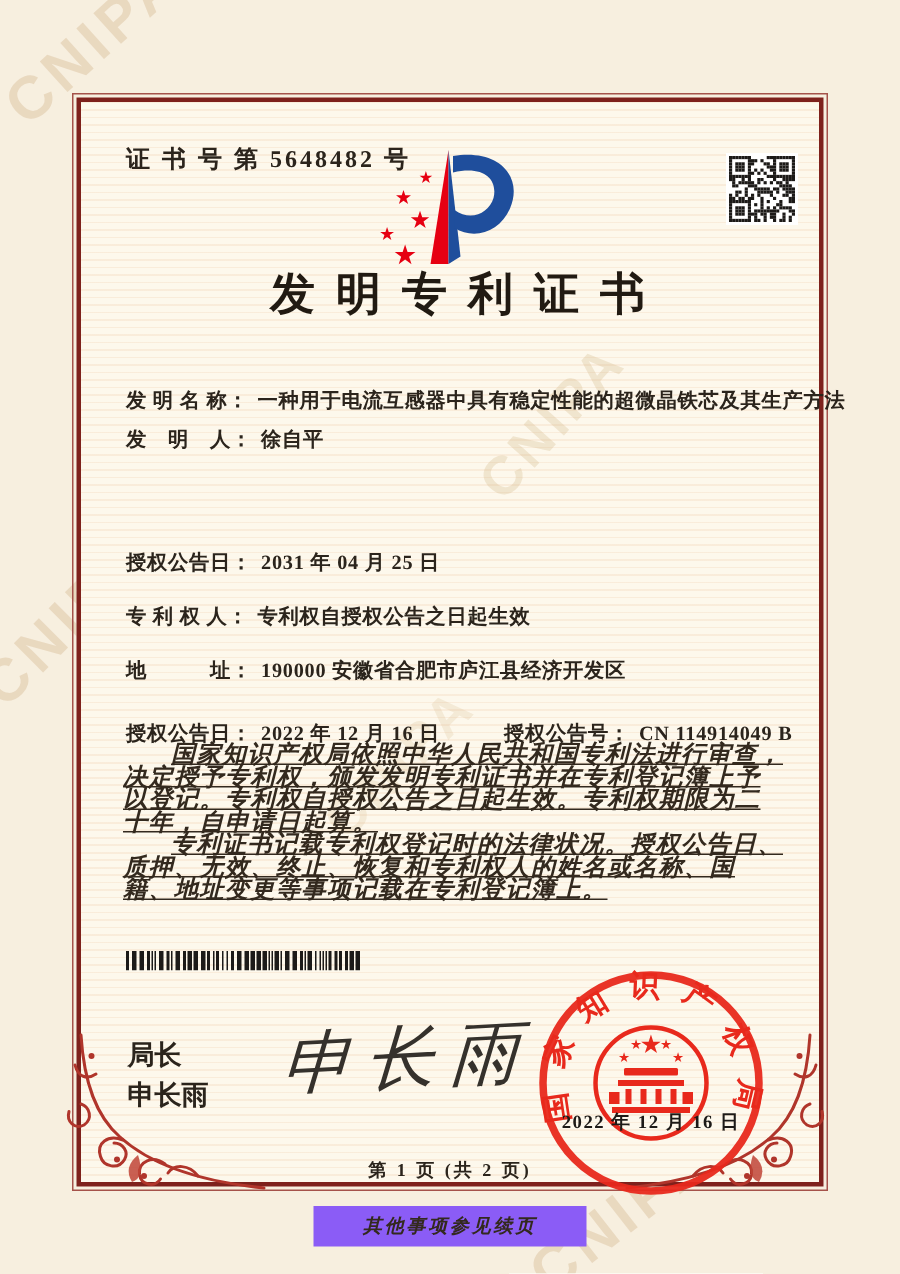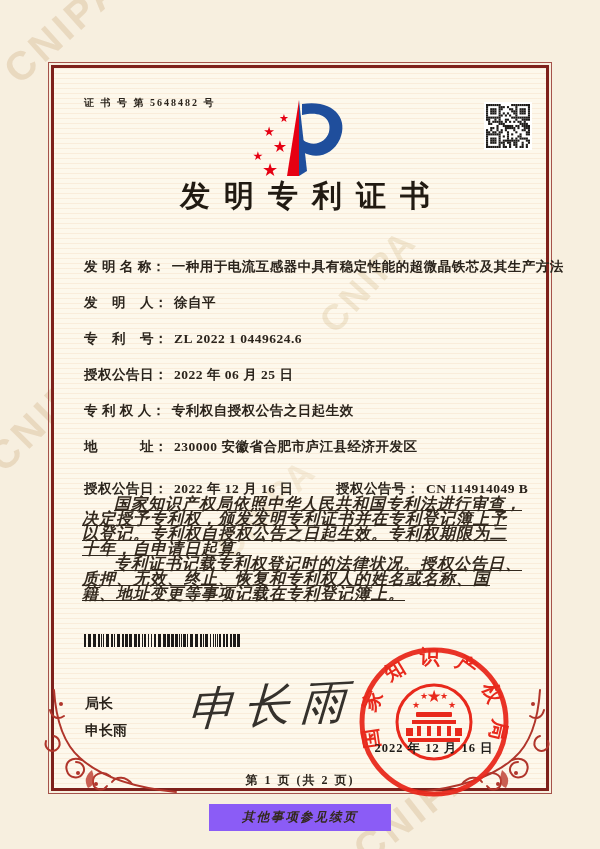--- a/index.html
+++ b/index.html
@@ -18,39 +18,39 @@
     position:absolute; left:48px; top:62px; width:504px; height:732px;
     border:1px solid #a5524a; padding:2px; background:transparent;
   }
   .frame-inner {
     position:relative; width:100%; height:100%;
     border:3px solid #7e211c;
     background:
       repeating-linear-gradient(180deg, rgba(224,150,90,0.12) 0px, rgba(224,150,90,0.12) 1px, transparent 1px, transparent 5px),
       #fdf8ec;
   }
-  .cert-no { position:absolute; left:30px; top:28px; font-size:10px; font-weight:600; letter-spacing:2px; }
+  .cert-no { position:absolute; left:30px; top:28px; font-size:16px; font-weight:600; letter-spacing:2px; }
   .logo { position:absolute; left:182px; top:28px; }
   .qr { position:absolute; left:430px; top:34px; }
   .title {
     position:absolute; left:0; right:0; top:108px; text-align:center;
     font-size:30px; font-weight:bold; letter-spacing:14px; padding-left:24px; color:#211a12;
   }
   .field { position:absolute; left:30px; right:22px; font-size:13.5px; font-weight:600; letter-spacing:0.5px; white-space:nowrap; }
   .flabel { margin-right:6px; }
   .fpair2 { position:absolute; left:252px; top:0; }
   .bodytext {
     position:absolute; left:28px; right:24px; top:428px;
     font-size:16px; font-style:italic; font-weight:600; line-height:15px;
     letter-spacing:1px; color:#33291e;text-decoration:underline;
   }
   .bodytext p { text-indent:2em; }
   .barcode { position:absolute; left:30px; top:566px; }
   .director { position:absolute; left:31px; top:622px; font-family:"Liberation Sans","DejaVu Sans",sans-serif;
-    font-size:14px; font-weight:bold; line-height:27px; color:#2b241c; }
+    font-size:18px; font-weight:bold; line-height:27px; color:#2b241c; }
   .signature {
     position:absolute; left:118px; top:596px; width:200px; height:84px;
     font-size:46px; font-weight:500; color:#35312c; font-style:italic;
     transform:rotate(-3deg) skewX(-6deg); letter-spacing:10px; line-height:84px; text-align:center;
   }
   .seal { position:absolute; left:302px; top:576px; width:156px; height:156px; z-index:6; }
   .seal-date {
     position:absolute; left:-14px; right:-14px; top:96px; text-align:center;
     font-size:12.5px; font-weight:bold; color:#1d1a17; letter-spacing:1px; z-index:7;
   }
@@ -333,34 +333,31 @@
           <rect x="35.523809523809526" y="43.904761904761905" width="2.0952380952380953" height="2.0952380952380953" fill="#1c1a18"></rect>
           <rect x="37.61904761904762" y="43.904761904761905" width="2.0952380952380953" height="2.0952380952380953" fill="#1c1a18"></rect>
           <rect x="41.80952380952381" y="43.904761904761905" width="2.0952380952380953" height="2.0952380952380953" fill="#1c1a18"></rect>
         </svg>
 
       <div class="title">发明专利证书</div>
 
       <div class="field" style="top:190px">
         <span class="flabel">发 明 名 称：</span><span class="fvalue">一种用于电流互感器中具有稳定性能的超微晶铁芯及其生产方法</span>
       </div>
-      <div class="field" style="top:226px">
+      <div class="field" style="top:216px">
         <span class="flabel">发　明　人：</span><span class="fvalue">徐自平</span>
       </div>
-      <div class="field" style="top:262px">
-        <span class="flabel">专　利　号：</span><span class="fvalue">ZL 2022 1 0449624.6</span>
-      </div>
       <div class="field" style="top:298px">
-        <span class="flabel">授权公告日：</span><span class="fvalue">2022 年 06 月 25 日</span>
+        <span class="flabel">授权公告日：</span><span class="fvalue">2031 年 04 月 25 日</span>
       </div>
       <div class="field" style="top:334px">
         <span class="flabel">专 利 权 人：</span><span class="fvalue">专利权自授权公告之日起生效</span>
       </div>
       <div class="field" style="top:370px">
-        <span class="flabel">地　　　址：</span><span class="fvalue">230000 安徽省合肥市庐江县经济开发区</span>
+        <span class="flabel">地　　　址：</span><span class="fvalue">190000 安徽省合肥市庐江县经济开发区</span>
       </div>
       <div class="field" style="top:412px">
         <span class="flabel">授权公告日：</span><span class="fvalue">2022 年 12 月 16 日</span>
         <span class="fpair2">
           <span class="flabel">授权公告号：</span><span class="fvalue">CN 114914049 B</span>
         </span>
       </div>
 
       <div class="bodytext">
         <p>国家知识产权局依照中华人民共和国专利法进行审查，决定授予专利权，颁发发明专利证书并在专利登记簿上予以登记。专利权自授权公告之日起生效。专利权期限为二十年，自申请日起算。</p>

